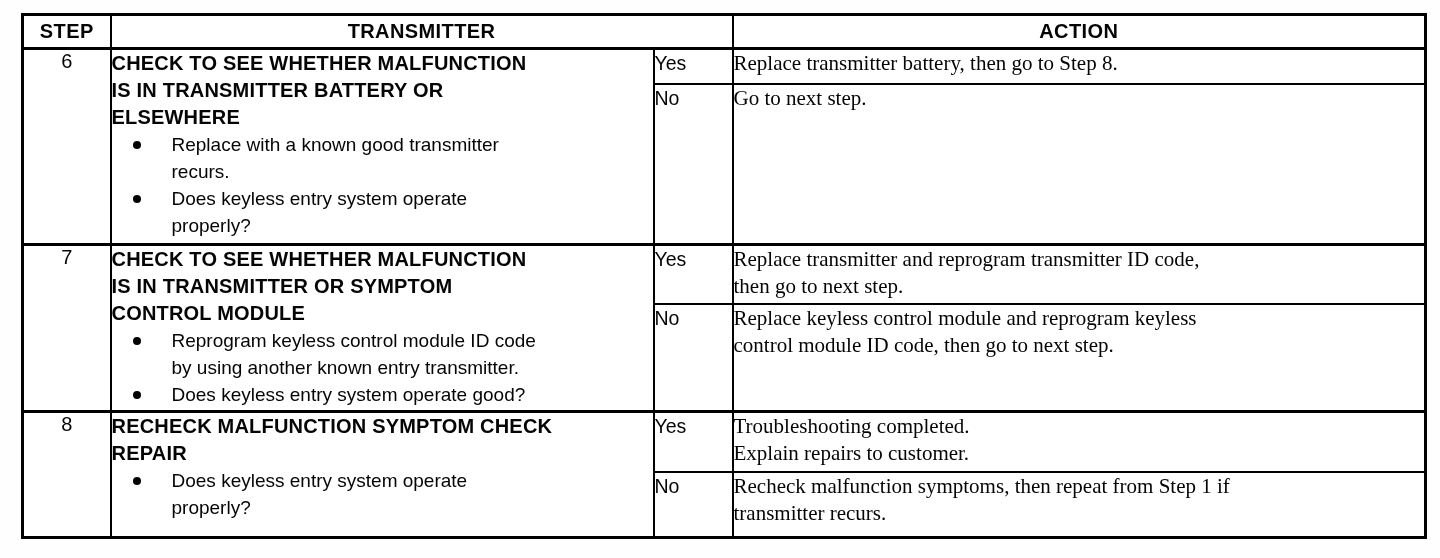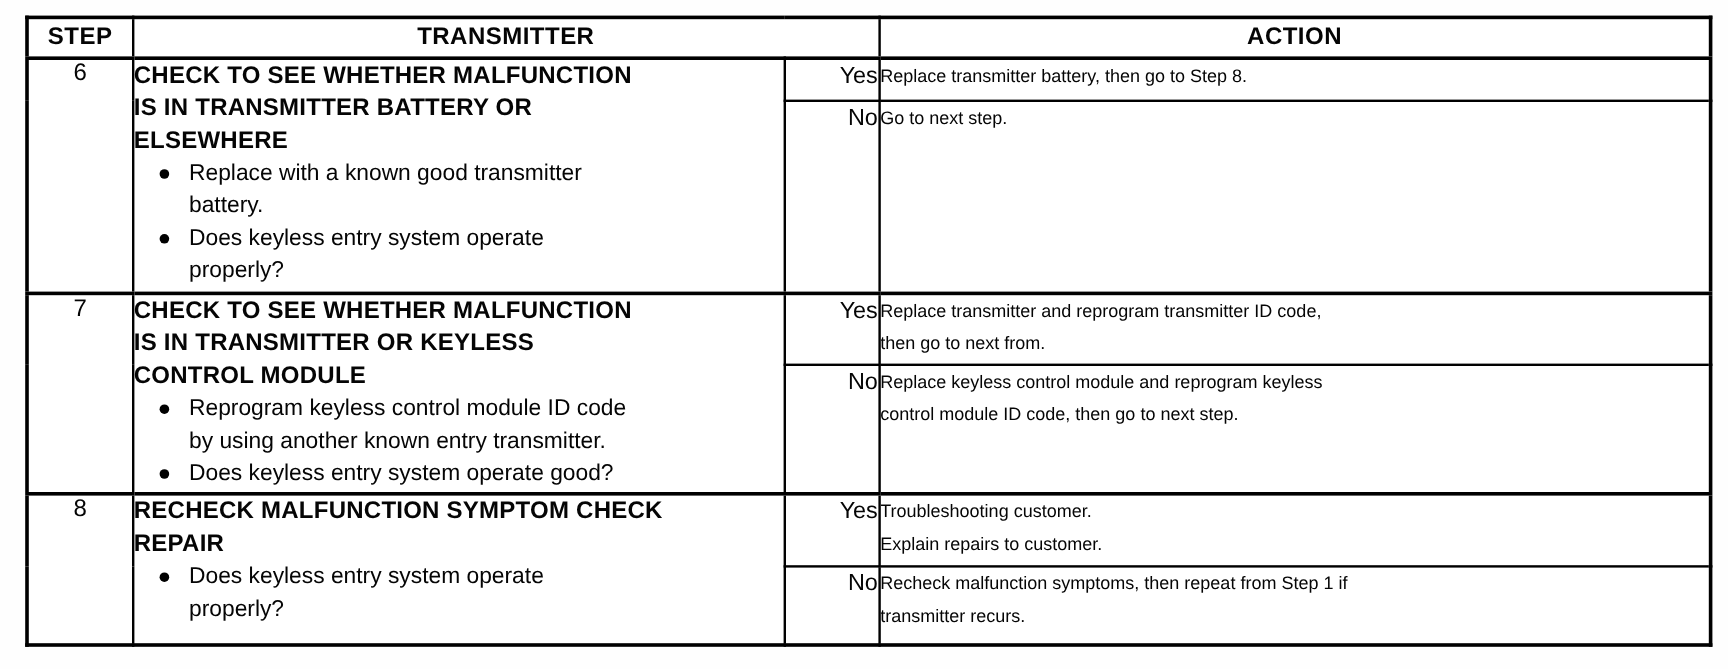--- a/index.html
+++ b/index.html
@@ -61,41 +61,43 @@
     font-weight: bold;
     font-size: 20px;
     line-height: 27px;
     letter-spacing: 0.2px;
   }
   .bullet {
     display: flex;
     margin-left: 21px;
     font-size: 19px;
     line-height: 27px;
+    gap: 14px;
   }
   .dot {
     flex: none;
     width: 8px;
     height: 8px;
     border-radius: 50%;
     background: #000;
     margin-top: 10px;
   }
   .bullet-lines { margin-left: 17px; }
 
   .yn-cell {
-    text-align: right;
+    text-align: left;
     font-size: 19.5px;
     line-height: 27px;
     padding-top: 4px;
   }
   .action-cell {
-    font-size: 15px;
+    font-size: 21px;
     line-height: 27px;
     padding: 3px 10px 0 9px;
+    font-family: Liberation Serif, serif;
   }
 </style>
 </head>
 <body>
 
 <div class="page">
   <table class="ts">
     <colgroup>
       <col style="width:88px">
       <col style="width:543px">
@@ -115,21 +117,21 @@
       <td rowspan="2" class="insp-cell">
         <div class="insp-title">
               <div>CHECK TO SEE WHETHER MALFUNCTION</div>
               <div>IS IN TRANSMITTER BATTERY OR</div>
               <div>ELSEWHERE</div>
             </div>
         <div class="bullet">
           <span class="dot"></span>
           <div class="bullet-lines">
                 <div>Replace with a known good transmitter</div>
-                <div>battery.</div>
+                <div>recurs.</div>
               </div>
         </div>
         <div class="bullet">
           <span class="dot"></span>
           <div class="bullet-lines">
                 <div>Does keyless entry system operate</div>
                 <div>properly?</div>
               </div>
         </div>
       </td>
@@ -143,41 +145,41 @@
       <td class="action-cell">
             <div>Go to next step.</div>
           </td>
     </tr>
 
     <tr class="r7-yes group-start">
       <td rowspan="2" class="step-cell">7</td>
       <td rowspan="2" class="insp-cell">
         <div class="insp-title">
               <div>CHECK TO SEE WHETHER MALFUNCTION</div>
-              <div>IS IN TRANSMITTER OR KEYLESS</div>
+              <div>IS IN TRANSMITTER OR SYMPTOM</div>
               <div>CONTROL MODULE</div>
             </div>
         <div class="bullet">
           <span class="dot"></span>
           <div class="bullet-lines">
                 <div>Reprogram keyless control module ID code</div>
                 <div>by using another known entry transmitter.</div>
               </div>
         </div>
         <div class="bullet">
           <span class="dot"></span>
           <div class="bullet-lines">
                 <div>Does keyless entry system operate good?</div>
               </div>
         </div>
       </td>
       <td class="yn-cell">Yes</td>
       <td class="action-cell">
             <div>Replace transmitter and reprogram transmitter ID code,</div>
-            <div>then go to next from.</div>
+            <div>then go to next step.</div>
           </td>
     </tr>
     <tr class="r7-no">
       <td class="yn-cell">No</td>
       <td class="action-cell">
             <div>Replace keyless control module and reprogram keyless</div>
             <div>control module ID code, then go to next step.</div>
           </td>
     </tr>
 
@@ -191,21 +193,21 @@
         <div class="bullet">
           <span class="dot"></span>
           <div class="bullet-lines">
                 <div>Does keyless entry system operate</div>
                 <div>properly?</div>
               </div>
         </div>
       </td>
       <td class="yn-cell">Yes</td>
       <td class="action-cell">
-            <div>Troubleshooting customer.</div>
+            <div>Troubleshooting completed.</div>
             <div>Explain repairs to customer.</div>
           </td>
     </tr>
     <tr class="r8-no">
       <td class="yn-cell">No</td>
       <td class="action-cell">
             <div>Recheck malfunction symptoms, then repeat from Step 1 if</div>
             <div>transmitter recurs.</div>
           </td>
     </tr>

